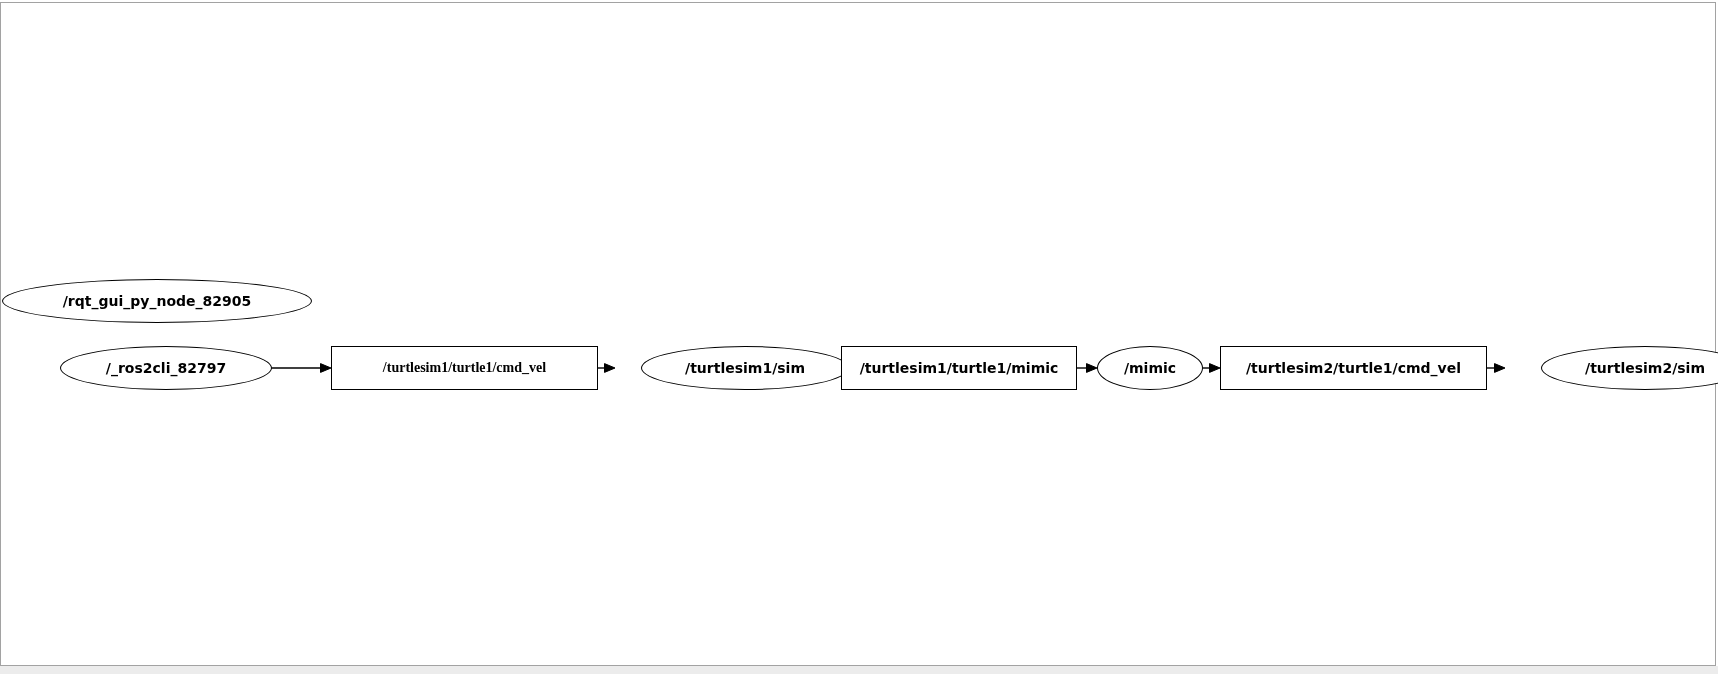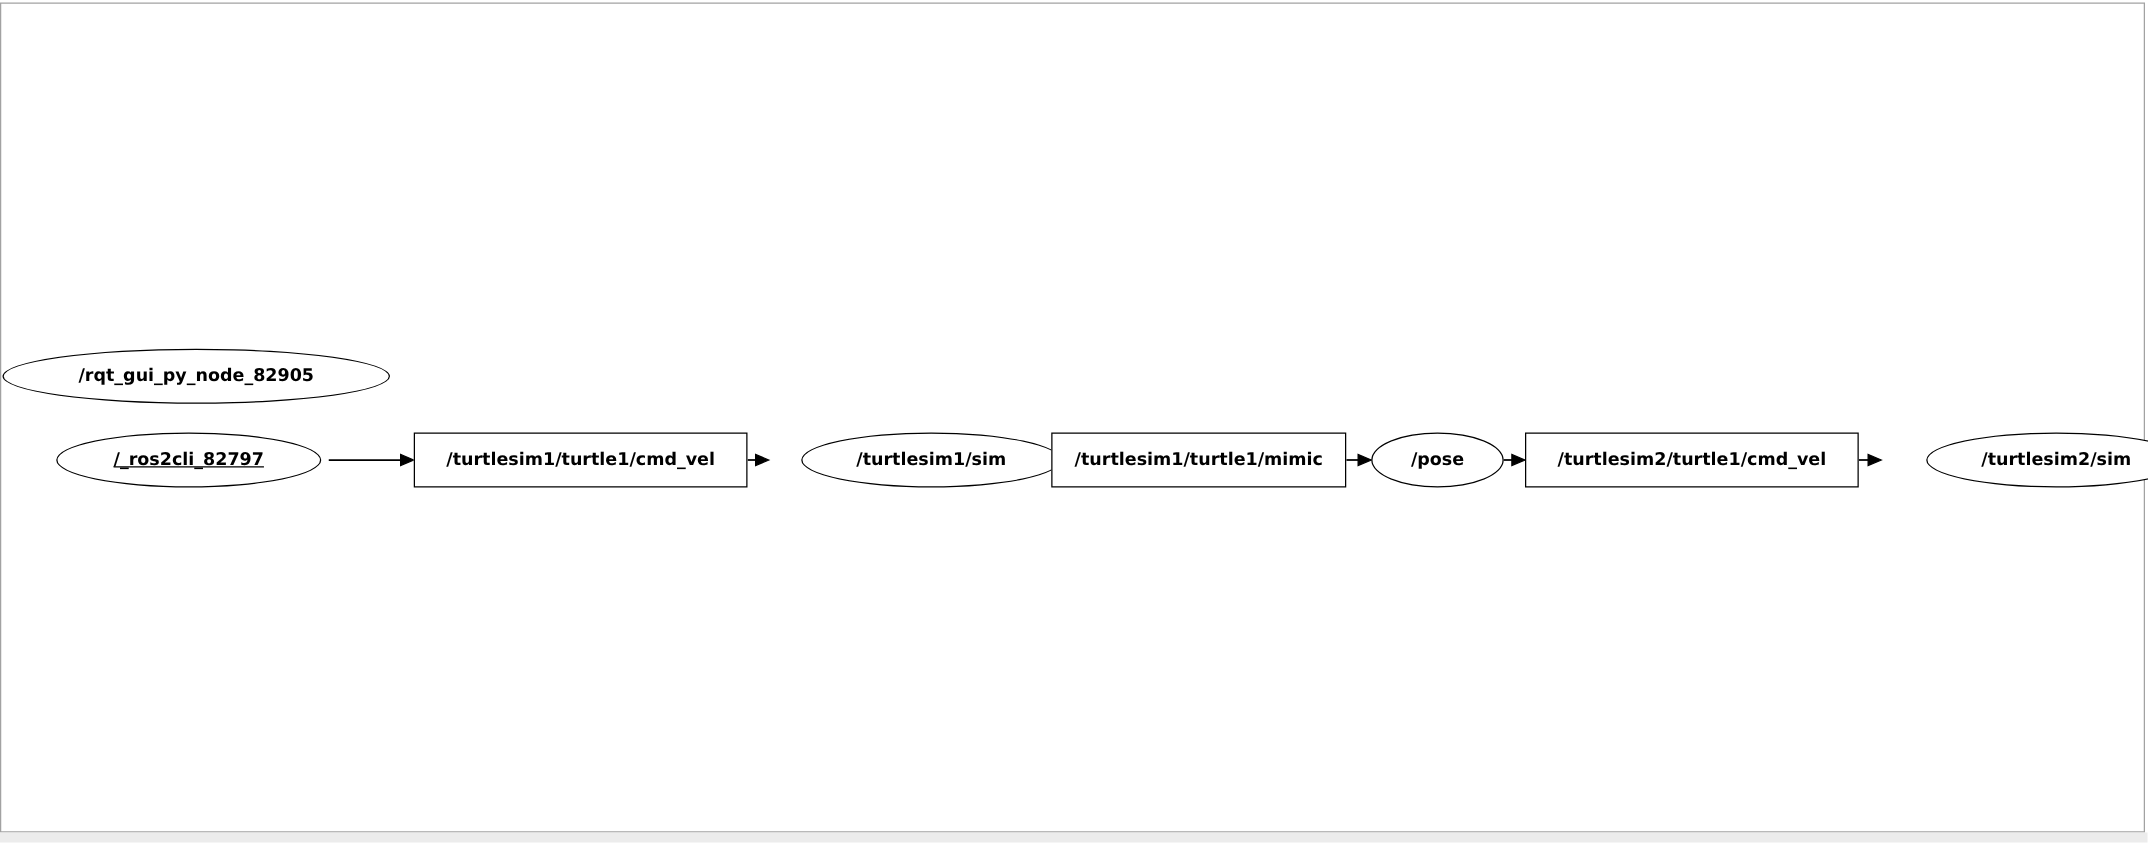--- a/index.html
+++ b/index.html
@@ -86,38 +86,38 @@
   <g>
     <line class="edge-line" x1="1487" y1="368" x2="1496" y2="368"></line>
     <polygon class="edge-head" points="1505,368 1494.5,363.6 1494.5,372.4"></polygon>
   </g>
 </svg>
 
 <div class="node ellipse" style="left:2px;   top:279px; width:310px; height:44px;">
   <span>/rqt_gui_py_node_82905</span>
 </div>
 
-<div class="node ellipse" style="left:45px;  top:346px; width:212px; height:44px;text-decoration:underline;">
+<div class="node ellipse" style="left:60px;  top:346px; width:212px; height:44px;">
   <span>/_ros2cli_82797</span>
 </div>
 
-<div class="node box" style="left:331px; top:346px; width:267px; height:44px;">
+<div class="node box" style="left:331px; top:346px; width:267px; height:44px;font-family:Liberation Serif, serif;">
   <span>/turtlesim1/turtle1/cmd_vel</span>
 </div>
 
 <div class="node ellipse" style="left:641px; top:346px; width:208px; height:44px;">
   <span>/turtlesim1/sim</span>
 </div>
 
 <div class="node box" style="left:841px; top:346px; width:236px; height:44px;">
   <span>/turtlesim1/turtle1/mimic</span>
 </div>
 
 <div class="node ellipse" style="left:1097px; top:346px; width:106px; height:44px;">
-  <span>/pose</span>
+  <span>/mimic</span>
 </div>
 
 <div class="node box" style="left:1220px; top:346px; width:267px; height:44px;">
   <span>/turtlesim2/turtle1/cmd_vel</span>
 </div>
 
 <div class="node ellipse" style="left:1541px; top:346px; width:208px; height:44px;">
   <span>/turtlesim2/sim</span>
 </div>
 

